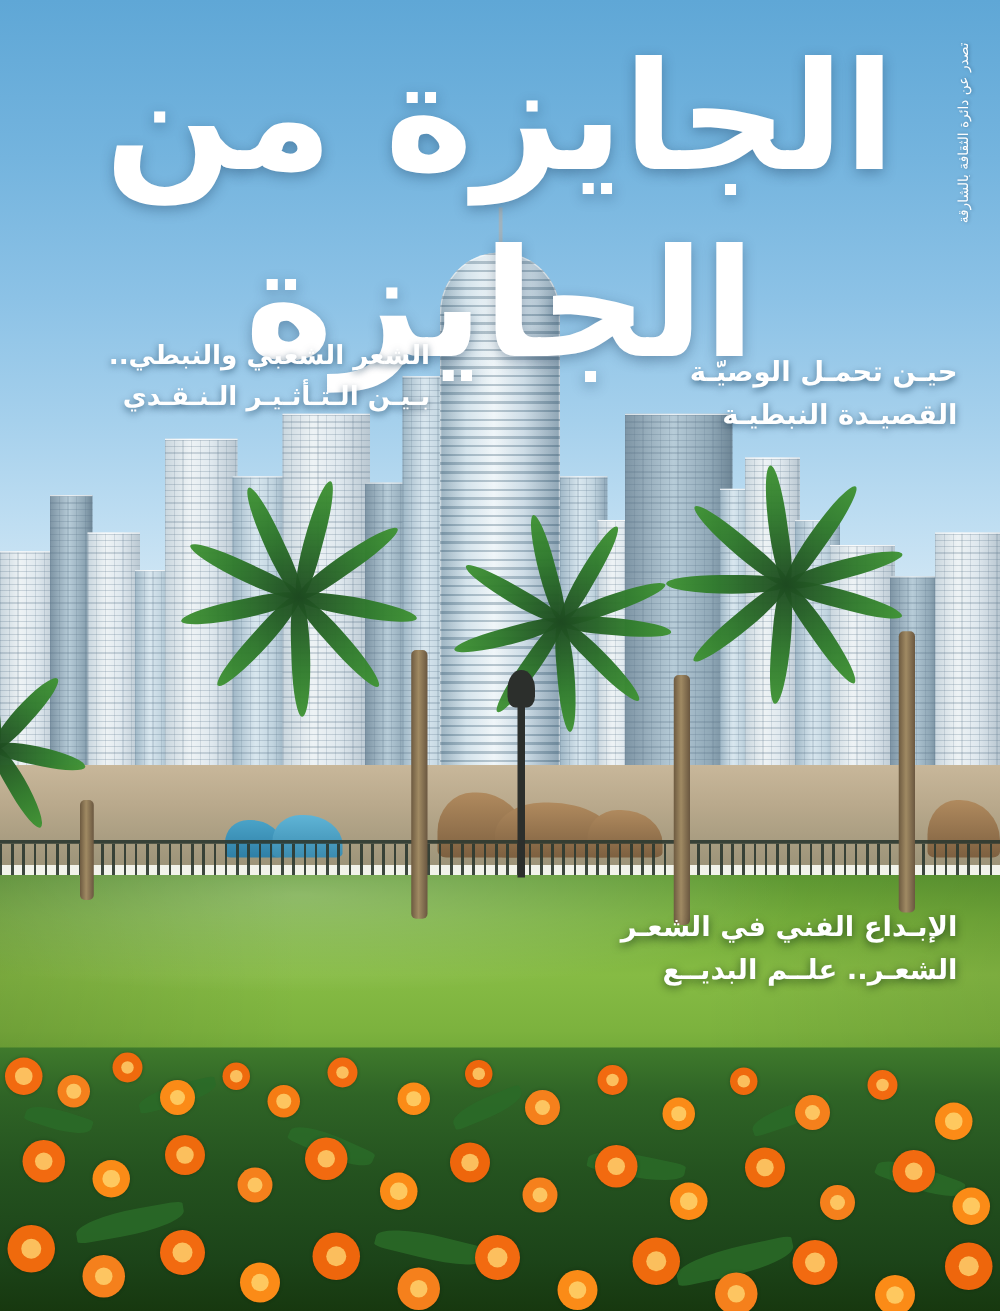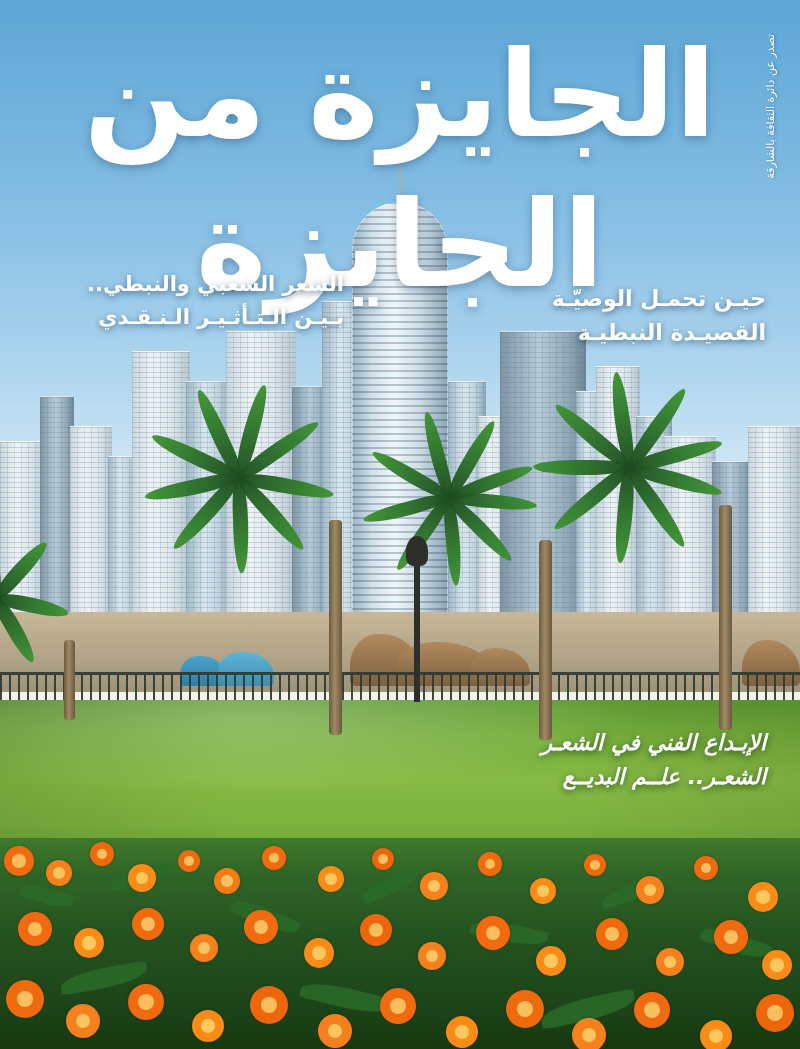--- a/index.html
+++ b/index.html
@@ -243,21 +243,20 @@
     font-size: 22px;
     line-height: 1.55;
   }
   .cl-bottom {
     right: 34px;
     top: 726px;
     width: 330px;
     font-size: 22px;
     line-height: 1.55;
     text-shadow: 0 2px 7px rgba(0,30,10,.6);
-    font-style: italic;
   }
   .cl-line { display: block; white-space: nowrap; }
 </style>
 </head>
 <body>
 
 <div class="cover">
 
   <div class="sky"></div>
   <div class="sky-haze"></div>

